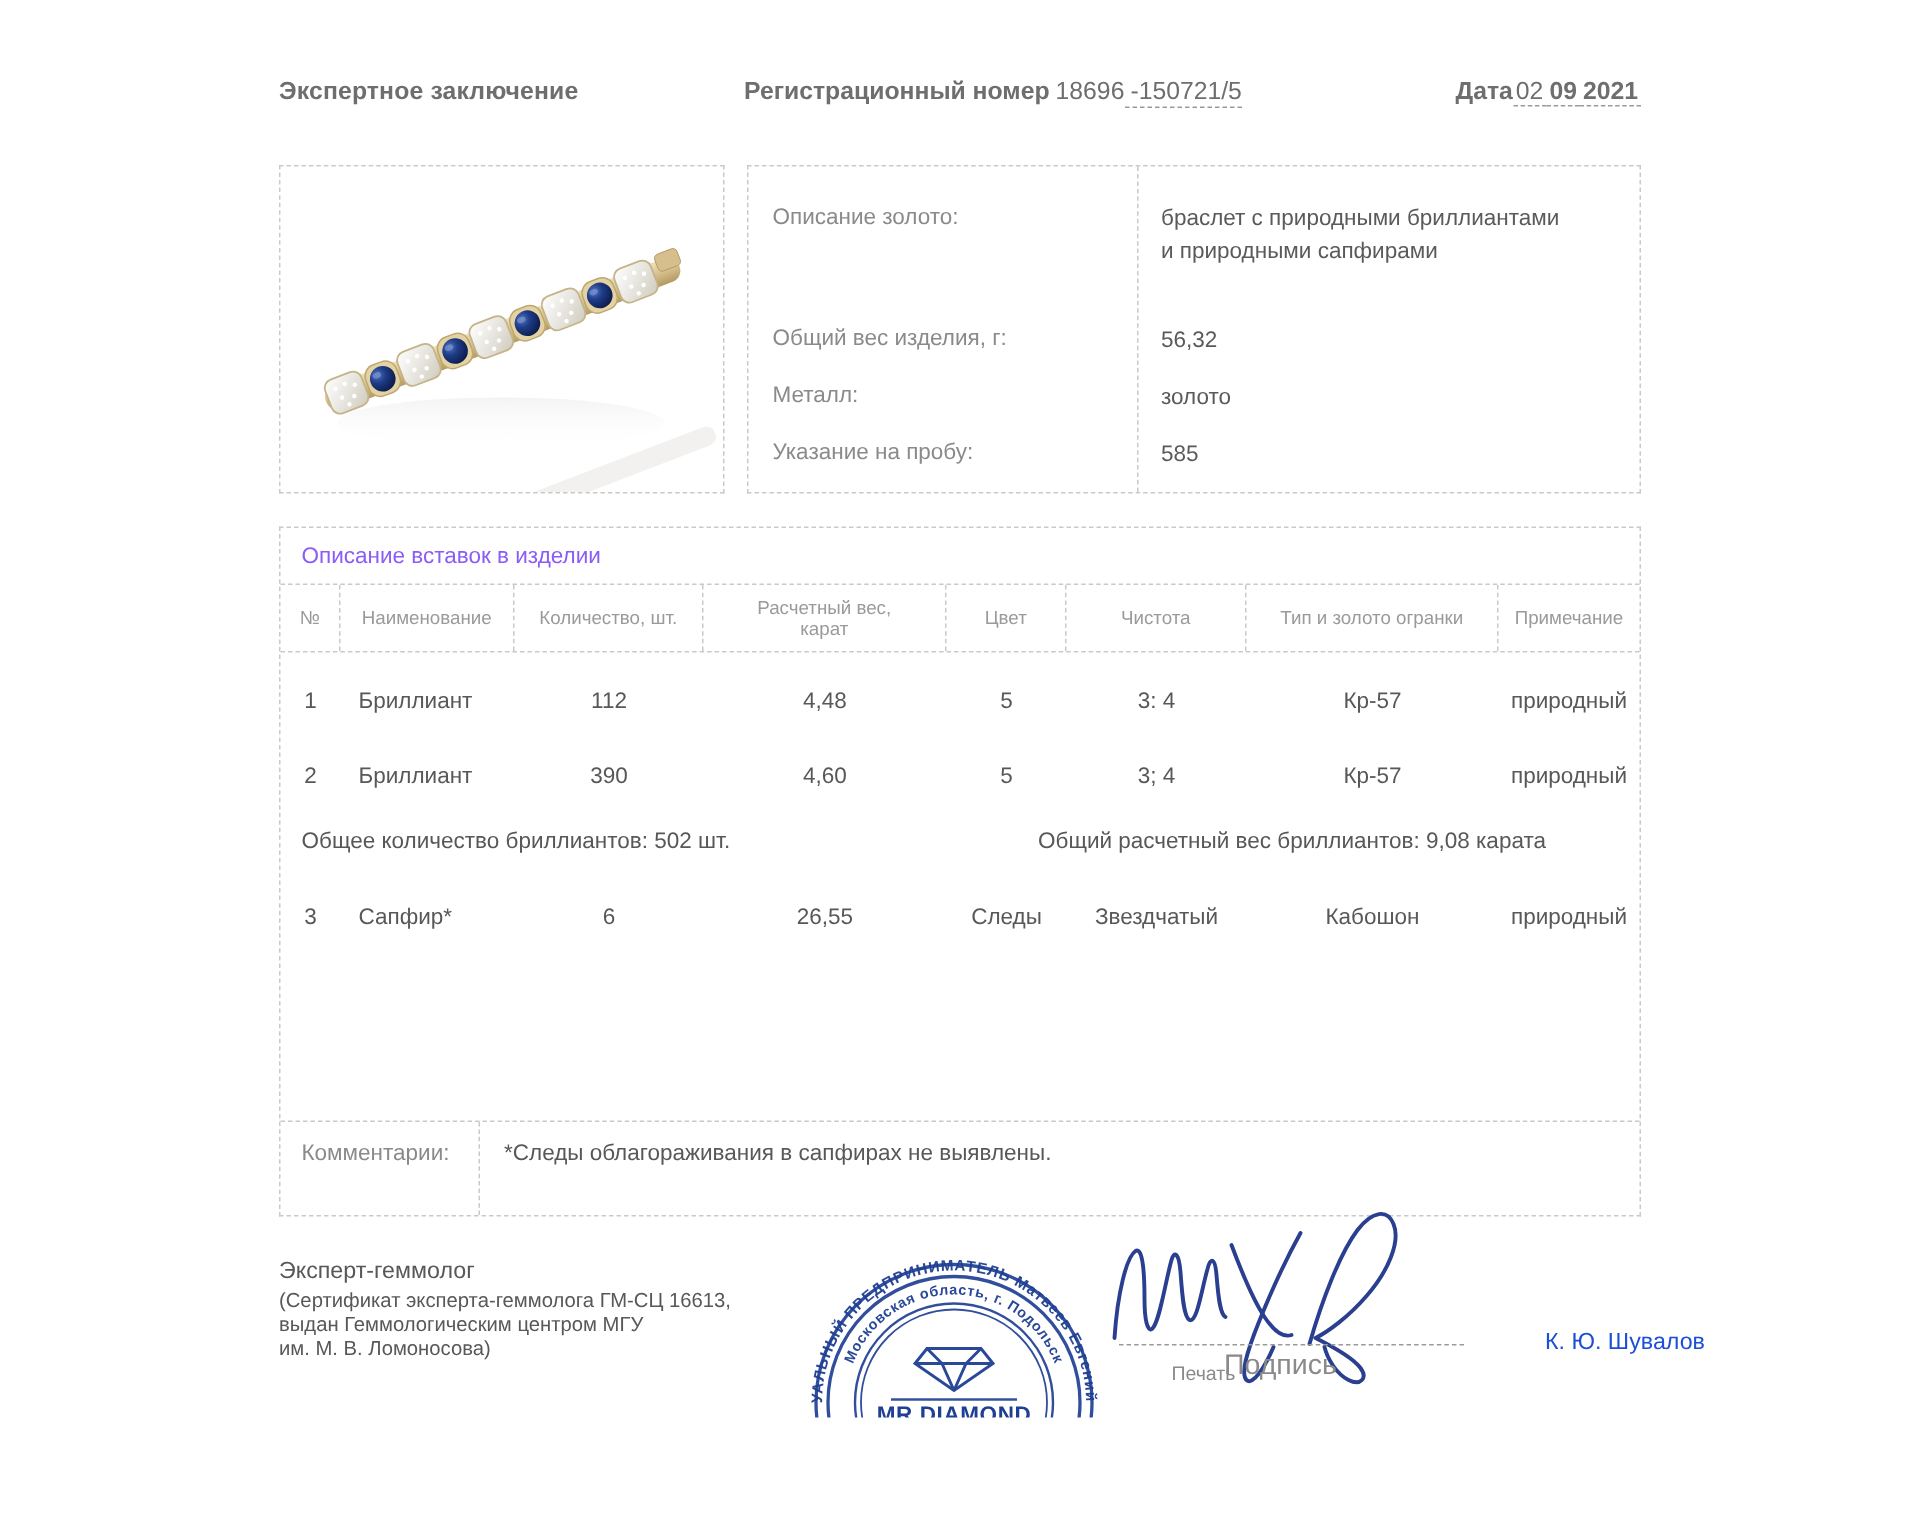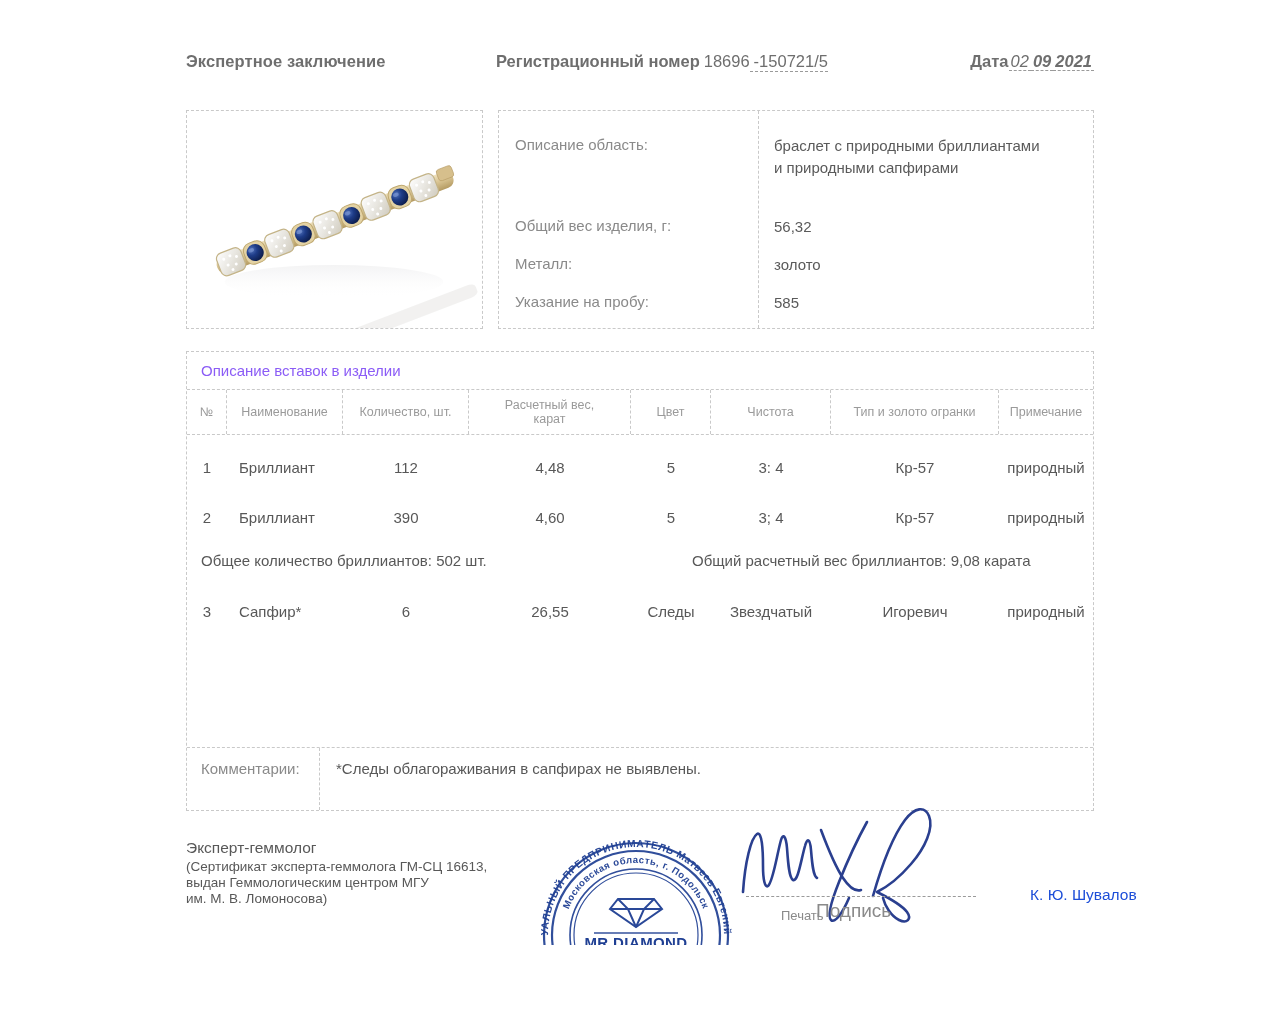--- a/index.html
+++ b/index.html
@@ -52,21 +52,21 @@
     font-weight: bold;
     color: #6e6e6e;
     white-space: nowrap;
     text-align: right;
     flex: 1;
   }
   .hdr-date .dval {
     font-weight: normal;
     padding-left: 2px;
   }
-  .hdr-date .dseg { padding: 0 2px; font-style: italic; }
+  .hdr-date .dseg { padding: 0 2px; }
 
   
   .panel-photo {
     position: absolute;
     left: 186px; top: 110px;
     width: 297px; height: 219px;
     border: 1px dashed #c9c9c9;
     background: #fff;
     overflow: hidden;
   }
@@ -411,21 +411,21 @@
           <rect x="24" y="100" width="234" height="24" rx="8" fill="#b9b6b0"></rect>
         </g>
       </g>
     </svg>
   </div>
 
   <div class="panel-desc">
     <div class="desc-divider"></div>
 
     <div class="desc-row r1">
-      <div class="desc-label">Описание область:</div>
+      <div class="desc-label">Описание золото:</div>
       <div class="desc-value" style="white-space:pre-line">браслет с природными бриллиантами
 и природными сапфирами</div>
     </div>
 
     <div class="desc-row r2">
       <div class="desc-label">Общий вес изделия, г:</div>
       <div class="desc-value">56,32</div>
     </div>
 
     <div class="desc-row r3">
@@ -481,21 +481,21 @@
       <div class="t-right">Общий расчетный вес бриллиантов: 9,08 карата</div>
     </div>
 
     <div class="tbl-row row3">
       <div class="td c0">3</div>
       <div class="td c1 name">Сапфир*</div>
       <div class="td c2">6</div>
       <div class="td c3">26,55</div>
       <div class="td c4">Следы</div>
       <div class="td c5">Звездчатый</div>
-      <div class="td c6">Игоревич</div>
+      <div class="td c6">Кабошон</div>
       <div class="td c7">природный</div>
     </div>
 
     <div class="comments-row">
       <div class="cm-label">Комментарии:</div>
       <div class="cm-sep"></div>
       <div class="cm-text">*Следы облагораживания в сапфирах не выявлены.</div>
     </div>
   </div>
 

